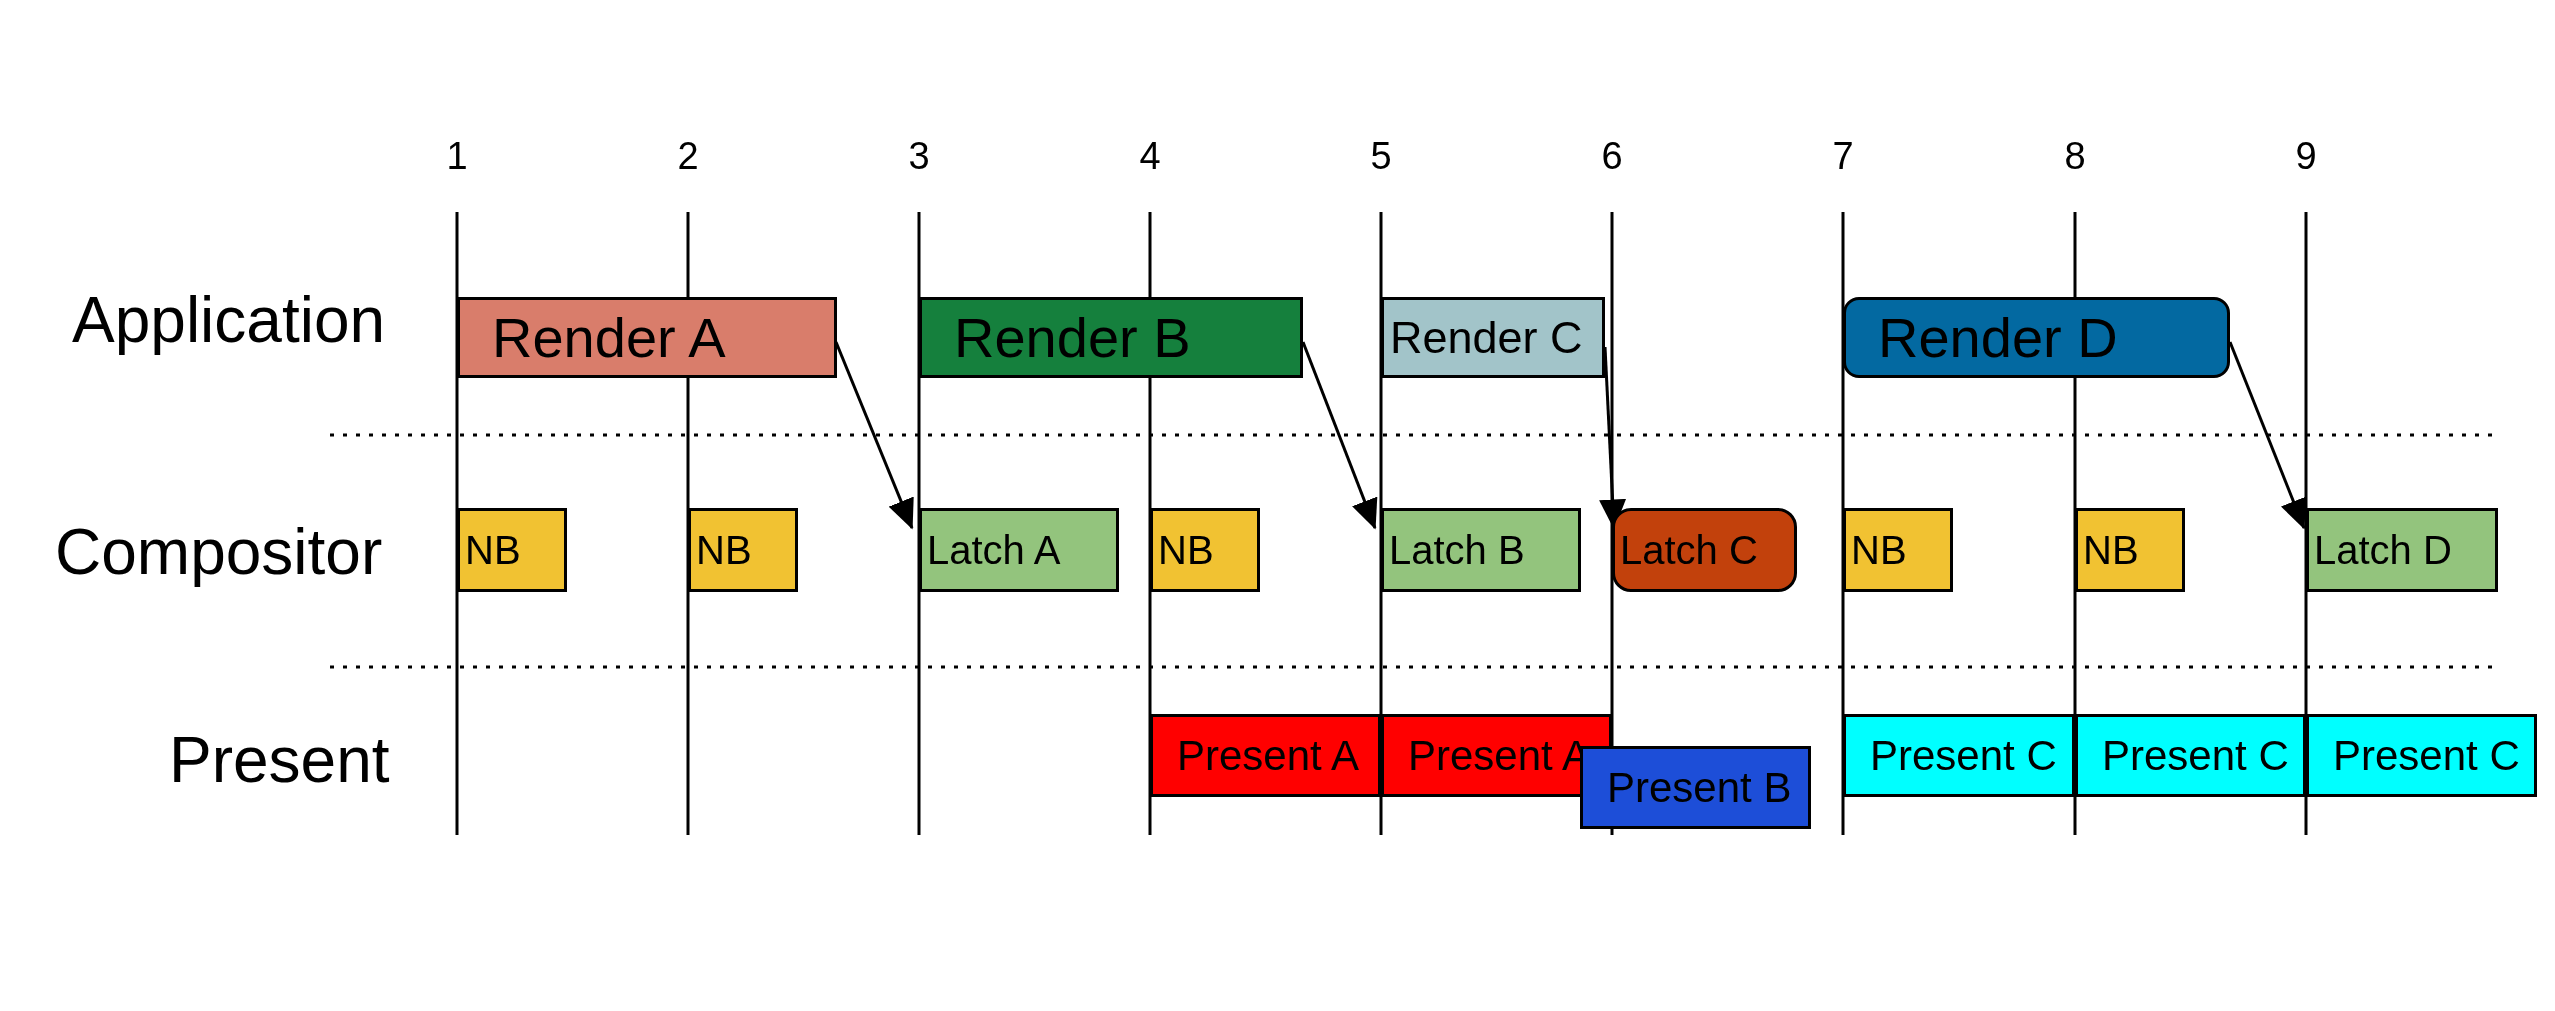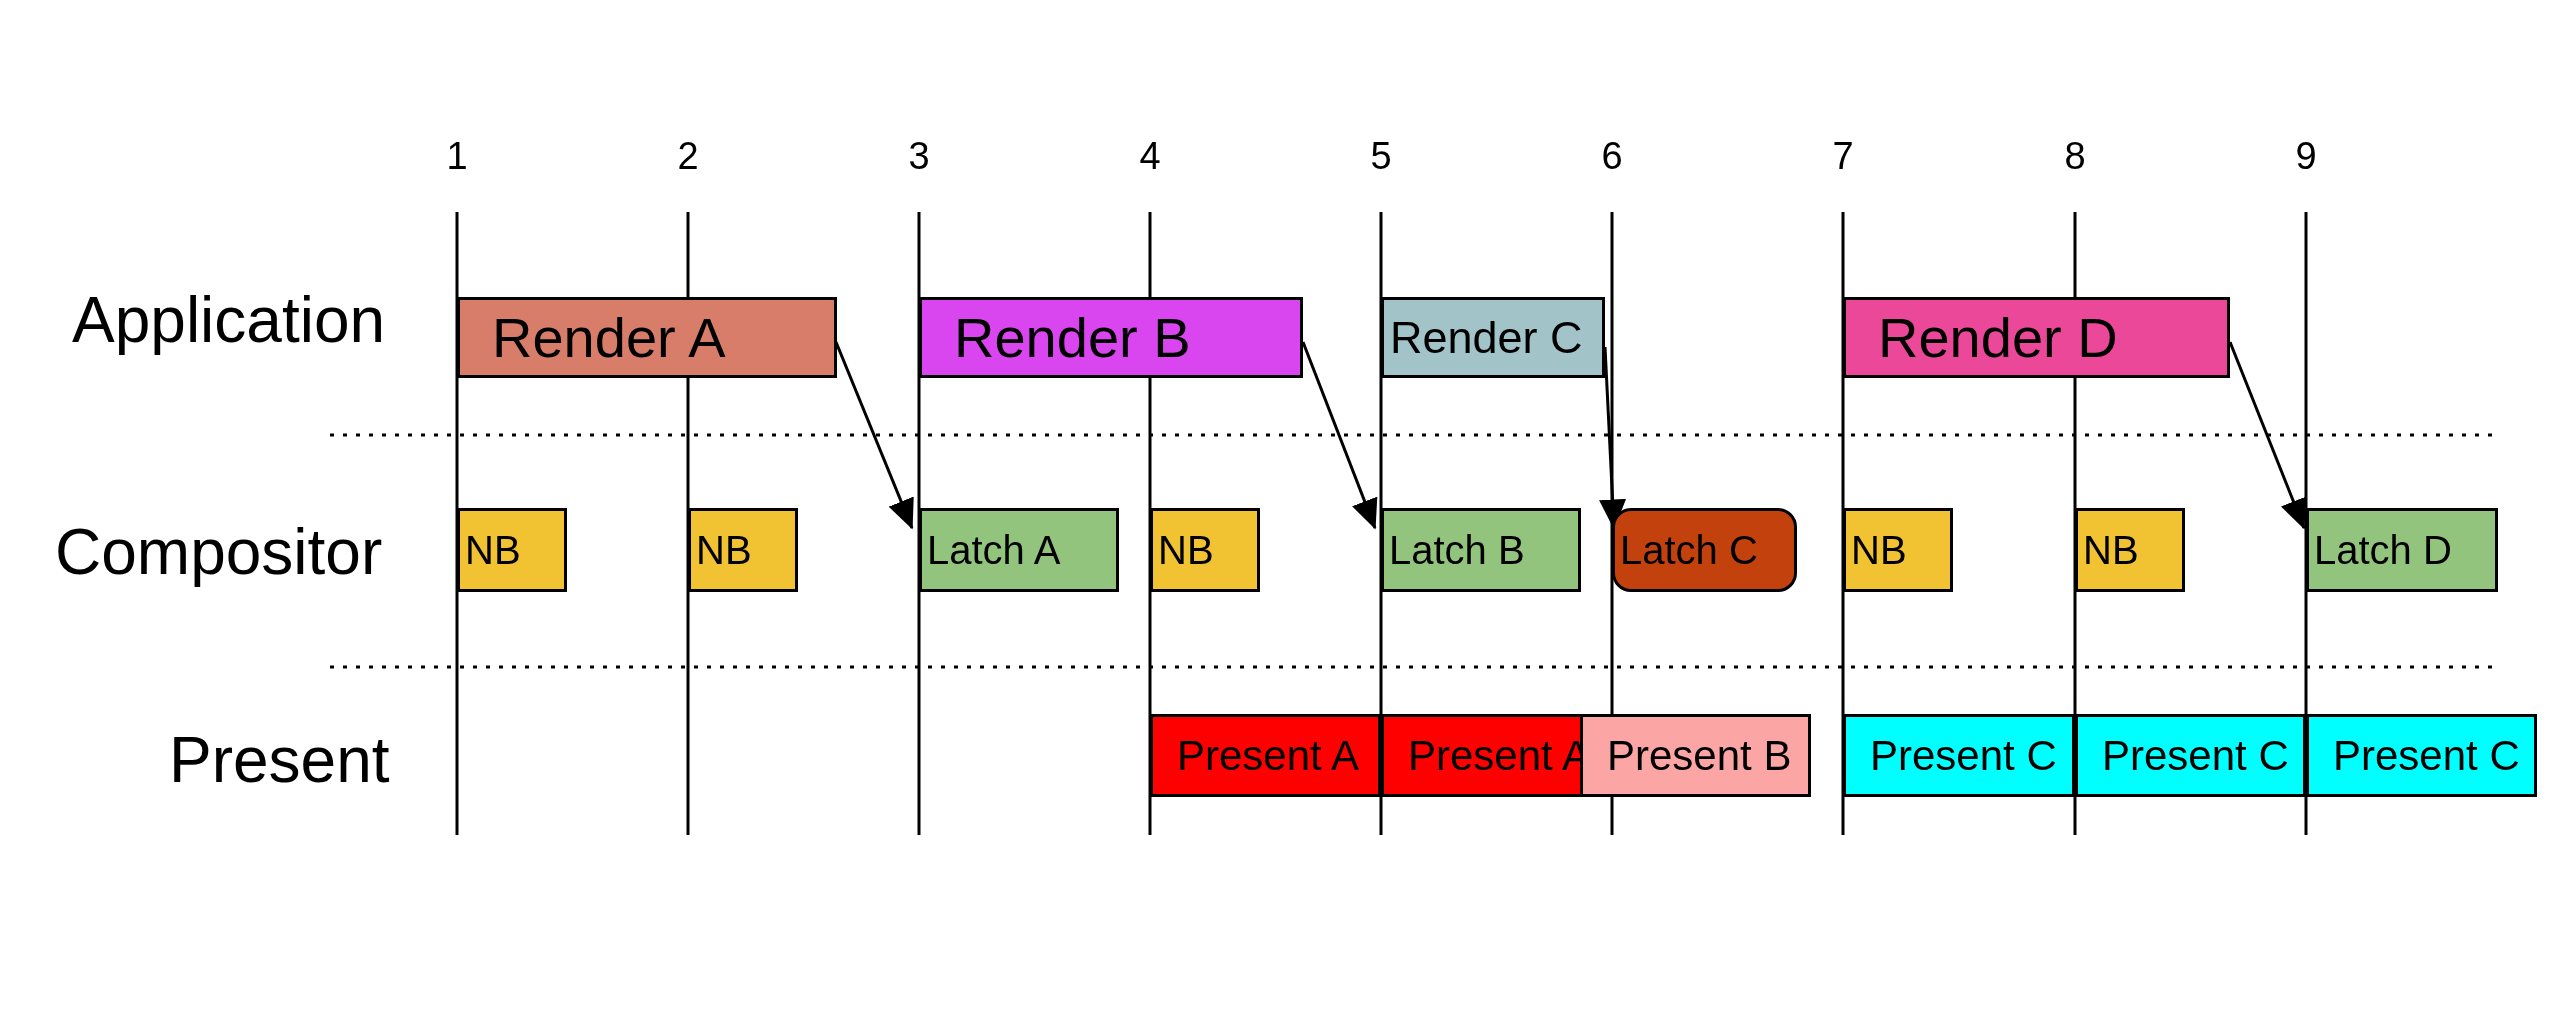--- a/index.html
+++ b/index.html
@@ -71,34 +71,34 @@
   <div class="tick" style="left:1582px;">6</div>
   <div class="tick" style="left:1813px;">7</div>
   <div class="tick" style="left:2045px;">8</div>
   <div class="tick" style="left:2276px;">9</div>
 
   <div class="row-label" style="left:72px;top:290px;">Application</div>
   <div class="row-label" style="left:55px;top:522px;">Compositor</div>
   <div class="row-label" style="left:169px;top:730px;">Present</div>
 
   <div class="block app-block" style="left: 457px; width: 380px; background-color: rgb(217, 125, 107);">Render A</div>
-  <div class="block app-block" style="left: 919px; width: 384px; background-color: #d946ef;">Render B</div>
+  <div class="block app-block" style="left: 919px; width: 384px; background-color: #15803d;">Render B</div>
   <div class="block app-block small" style="left: 1381px; width: 224px; background-color: rgb(162, 196, 201);">Render C</div>
-  <div class="block app-block" style="left: 1843px; width: 387px; background-color: #ec4899;">Render D</div>
+  <div class="block app-block" style="left: 1843px; width: 387px; background-color: #0369a1; border-radius: 16px;">Render D</div>
 
   <div class="block comp-block" style="left: 457px; width: 110px; background-color: rgb(241, 194, 50);">NB</div>
   <div class="block comp-block" style="left: 688px; width: 110px; background-color: rgb(241, 194, 50);">NB</div>
   <div class="block comp-block" style="left: 919px; width: 200px; background-color: rgb(147, 196, 125);">Latch A</div>
   <div class="block comp-block" style="left: 1150px; width: 110px; background-color: rgb(241, 194, 50);">NB</div>
   <div class="block comp-block" style="left: 1381px; width: 200px; background-color: rgb(147, 196, 125);">Latch B</div>
   <div class="block comp-block" style="left: 1612px; width: 185px; background-color: #c2410c; border-radius: 19px;">Latch C</div>
   <div class="block comp-block" style="left: 1843px; width: 110px; background-color: rgb(241, 194, 50);">NB</div>
   <div class="block comp-block" style="left: 2075px; width: 110px; background-color: rgb(241, 194, 50);">NB</div>
   <div class="block comp-block" style="left: 2306px; width: 192px; background-color: rgb(147, 196, 125);">Latch D</div>
 
   <div class="block disp-block" style="left: 1150px; width: 231px; background-color: rgb(255, 0, 0);">Present A</div>
   <div class="block disp-block" style="left: 1381px; width: 231px; background-color: rgb(255, 0, 0);">Present A</div>
-  <div class="block disp-block" style="left: 1580px; width: 231px; background-color: #fca5a5;">Present B</div>
+  <div class="block disp-block" style="left: 1580px; width: 231px; background-color: #1d4ed8; margin-top: 32px;">Present B</div>
   <div class="block disp-block" style="left: 1843px; width: 232px; background-color: rgb(0, 255, 255);">Present C</div>
   <div class="block disp-block" style="left: 2075px; width: 231px; background-color: rgb(0, 255, 255);">Present C</div>
   <div class="block disp-block" style="left: 2306px; width: 231px; background-color: rgb(0, 255, 255);">Present C</div>
 
 </div>
 
 </body></html>

